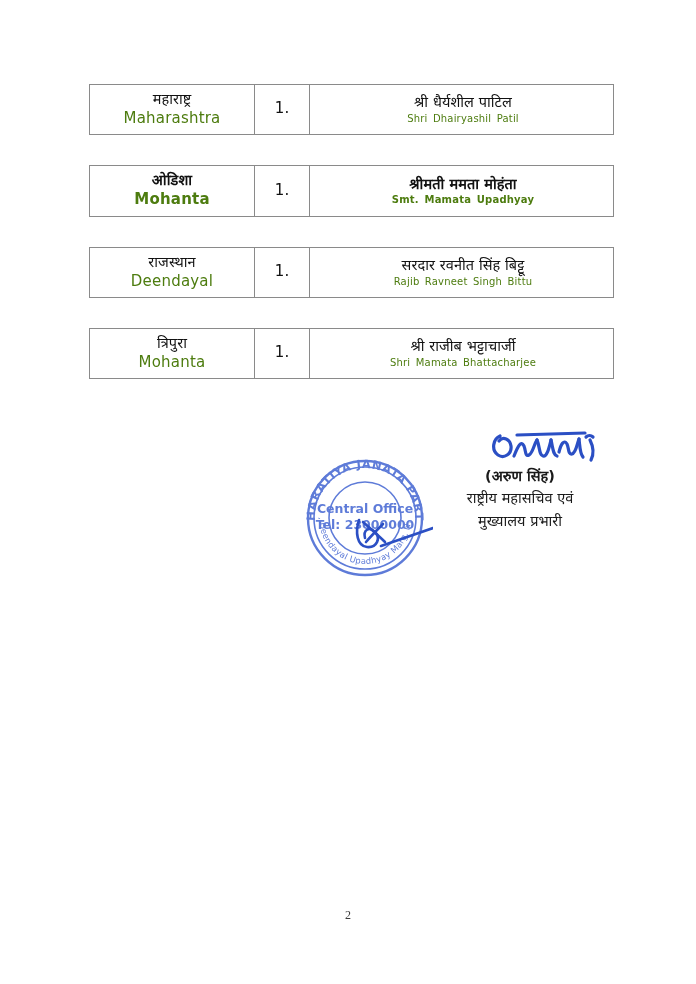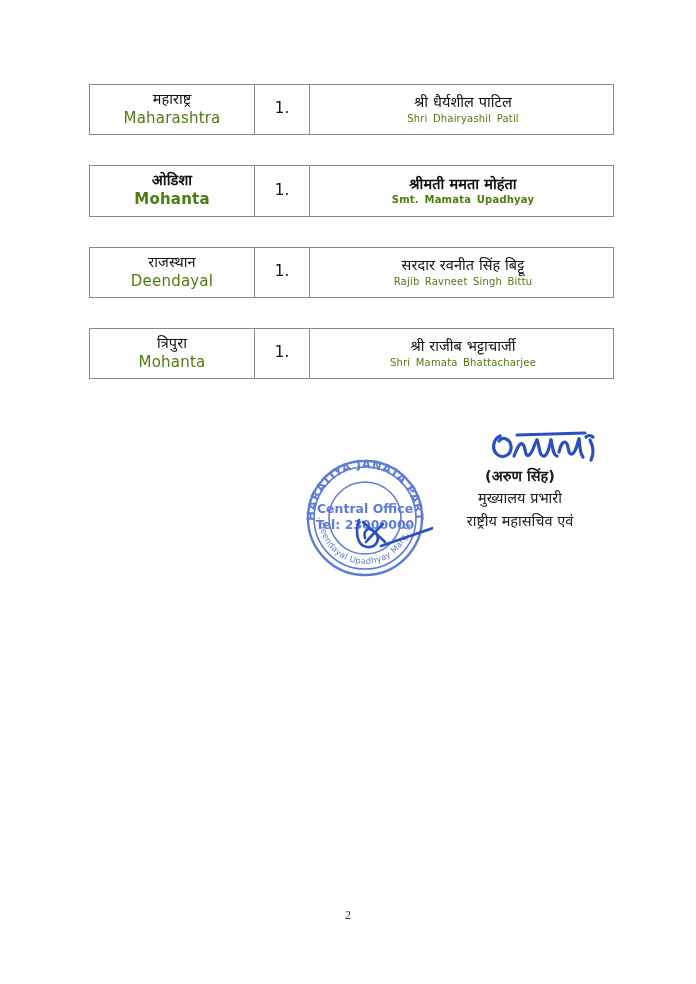--- a/index.html
+++ b/index.html
@@ -257,22 +257,22 @@
           <path d="M92 13 C93 21, 93 28, 96 31"></path>
           <path d="M30 9 L98 7"></path>
           <path d="M103 14 C106 20, 107 28, 104 34"></path>
           <path d="M99 11 C101 9, 104 9, 106 11"></path>
         </g>
       </svg>
     </div>
 
     <div class="sign-block">
       <div class="sign-name">(अरुण सिंह)</div>
+      <div class="sign-title">राष्ट्रीय महासचिव एवं</div>
       <div class="sign-title">मुख्यालय प्रभारी</div>
-      <div class="sign-title">राष्ट्रीय महासचिव एवं</div>
     </div>
 
     <div class="party-stamp">
       <svg width="136" height="136" viewBox="0 0 136 136" aria-hidden="true">
         <defs>
           <path id="arcTop" d="M 18,68 A 50,50 0 0 1 118,68" fill="none"></path>
           <path id="arcBottom" d="M 22,68 A 46,46 0 0 0 114,68" fill="none"></path>
         </defs>
         <g opacity="0.82">
           <circle cx="68" cy="68" r="57" fill="none" stroke="#3b5fd0" stroke-width="2.4"></circle>

